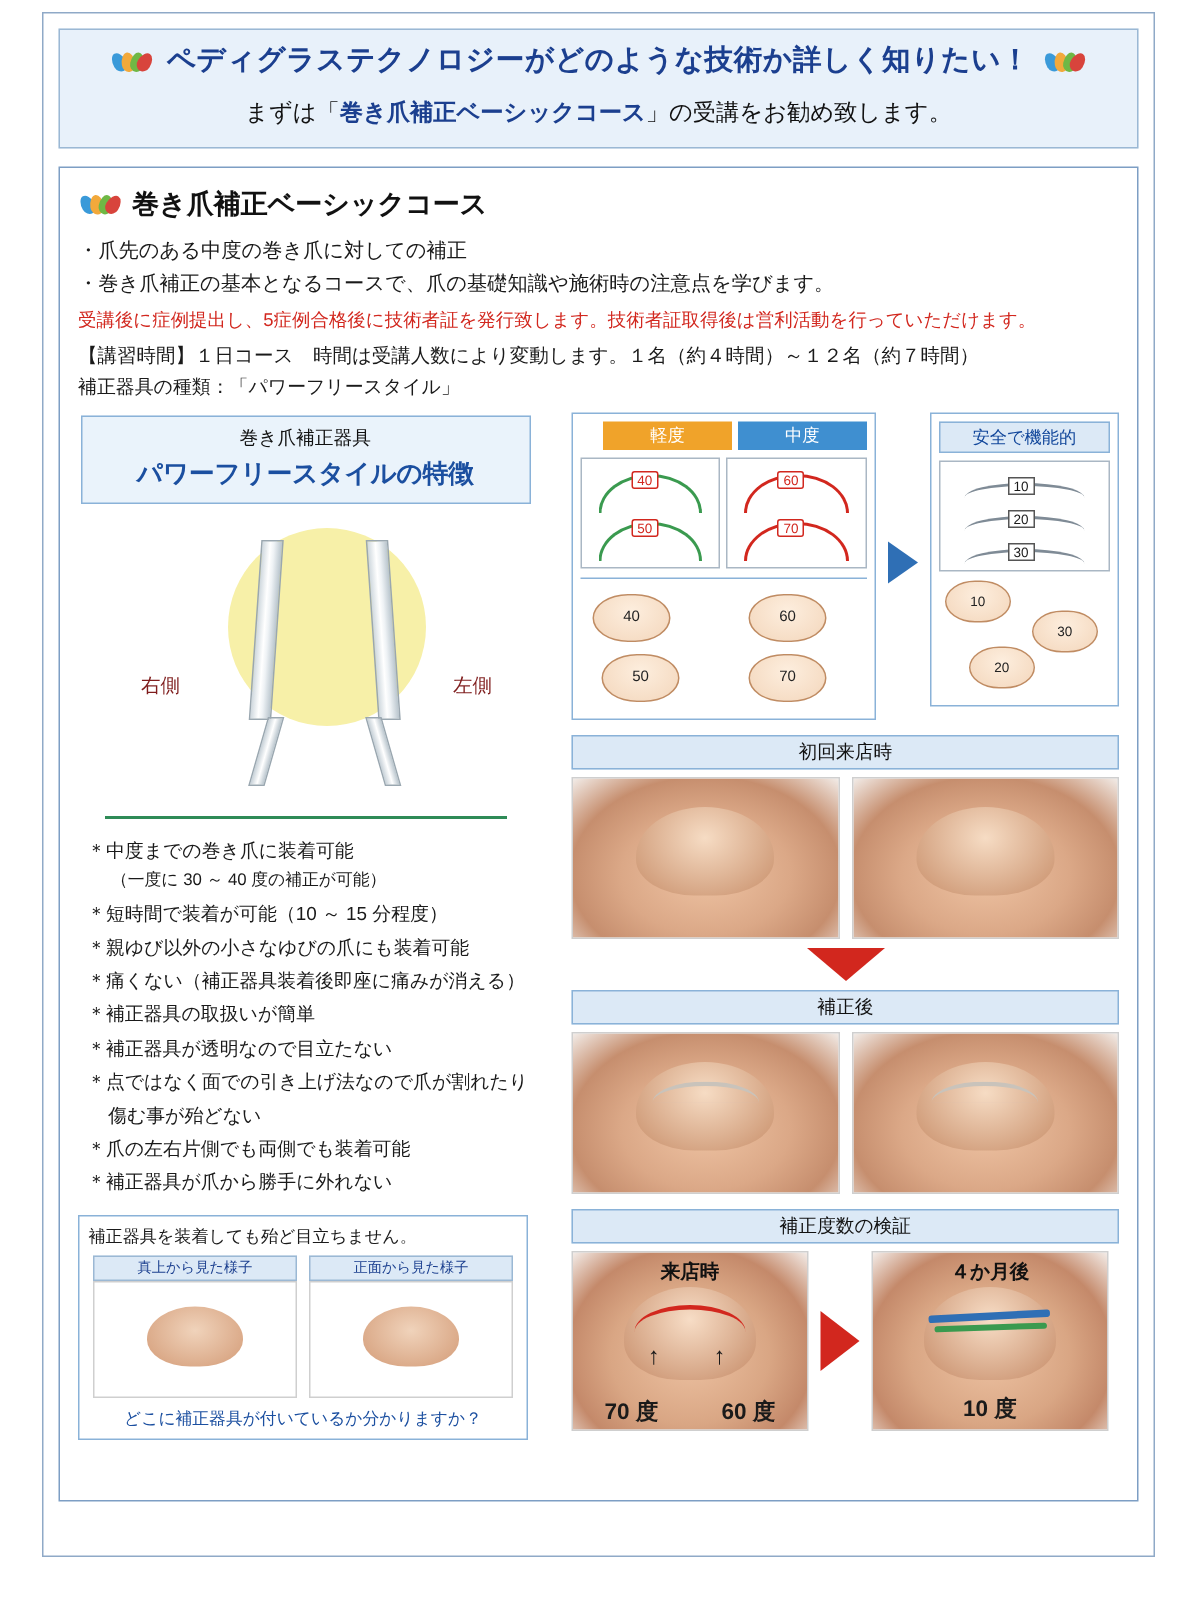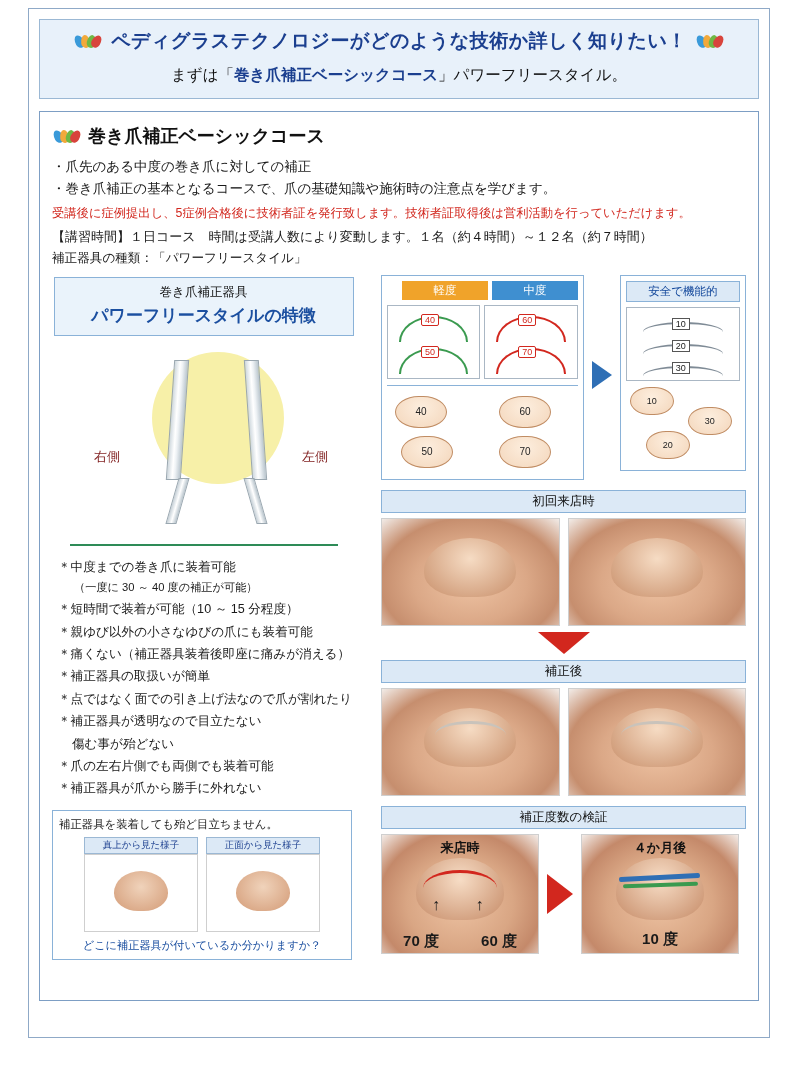--- a/index.html
+++ b/index.html
@@ -113,21 +113,21 @@
   .feat-list .sub { font-size: 11.2px; padding-left: 16px; }
   .feat-list .ind { padding-left: 14px; }
 
   .photo-box-small {
     border: 1px solid #8ab2d8; background:#fff; margin-top: 10px; padding: 6px;
     width: 300px;
   }
   .photo-box-small .cap-top { font-size: 11.4px; margin-bottom: 5px; }
   .photo-box-small .cap-bot { font-size: 11.2px; color:#1b4fa0; margin-top: 6px; text-align:center; }
   .pbrow { display:flex; gap: 8px; justify-content:center; }
-  .pbitem { width: 114px; }
+  .pbitem { width: 136px; }
   .pbitem .lbl {
     font-size: 9.5px; color:#1b3f8f; background:#dce9f6; border:1px solid #9bb8d4;
     text-align:center; padding:1px 0;
   }
   .toe-photo {
     height: 78px; border:1px solid #cfcfcf;
     background: radial-gradient(ellipse at 50% 62%, #e8bb9b 0%, #d9a float 0%, #d6a184 48%, #c78e70 70%, #efe7e2 100%);
     position: relative; overflow: hidden;
   }
   .toe-photo .nail {
@@ -233,21 +233,21 @@
         </span>
       <span>ペディグラステクノロジーがどのような技術か詳しく知りたい！</span>
       <span class="logo-mark">
           <i></i>
           <i></i>
           <i></i>
           <i></i>
         </span>
     </div>
     <div class="banner-sub">
-      <span>まずは「</span><span class="hl">巻き爪補正ベーシックコース</span><span>」パワーフリースタイル。</span>
+      <span>まずは「</span><span class="hl">巻き爪補正ベーシックコース</span><span>」の受講をお勧め致します。</span>
     </div>
   </div>
 
   <div class="main-box">
 
     <div class="course-title">
       <span class="logo-mark">
           <i></i>
           <i></i>
           <i></i>
@@ -285,22 +285,22 @@
 
         <div class="green-rule"></div>
 
         <div class="feat-list">
           <div>＊中度までの巻き爪に装着可能</div>
           <div class="sub">（一度に 30 ～ 40 度の補正が可能）</div>
           <div>＊短時間で装着が可能（10 ～ 15 分程度）</div>
           <div>＊親ゆび以外の小さなゆびの爪にも装着可能</div>
           <div>＊痛くない（補正器具装着後即座に痛みが消える）</div>
           <div>＊補正器具の取扱いが簡単</div>
+          <div>＊補正器具が透明なので目立たない</div>
           <div>＊点ではなく面での引き上げ法なので爪が割れたり</div>
-          <div>＊補正器具が透明なので目立たない</div>
           <div class="ind">傷む事が殆どない</div>
           <div>＊爪の左右片側でも両側でも装着可能</div>
           <div>＊補正器具が爪から勝手に外れない</div>
         </div>
 
         <div class="photo-box-small">
           <div class="cap-top">補正器具を装着しても殆ど目立ちません。</div>
           <div class="pbrow">
             <div class="pbitem">
               <div class="lbl">真上から見た様子</div>

